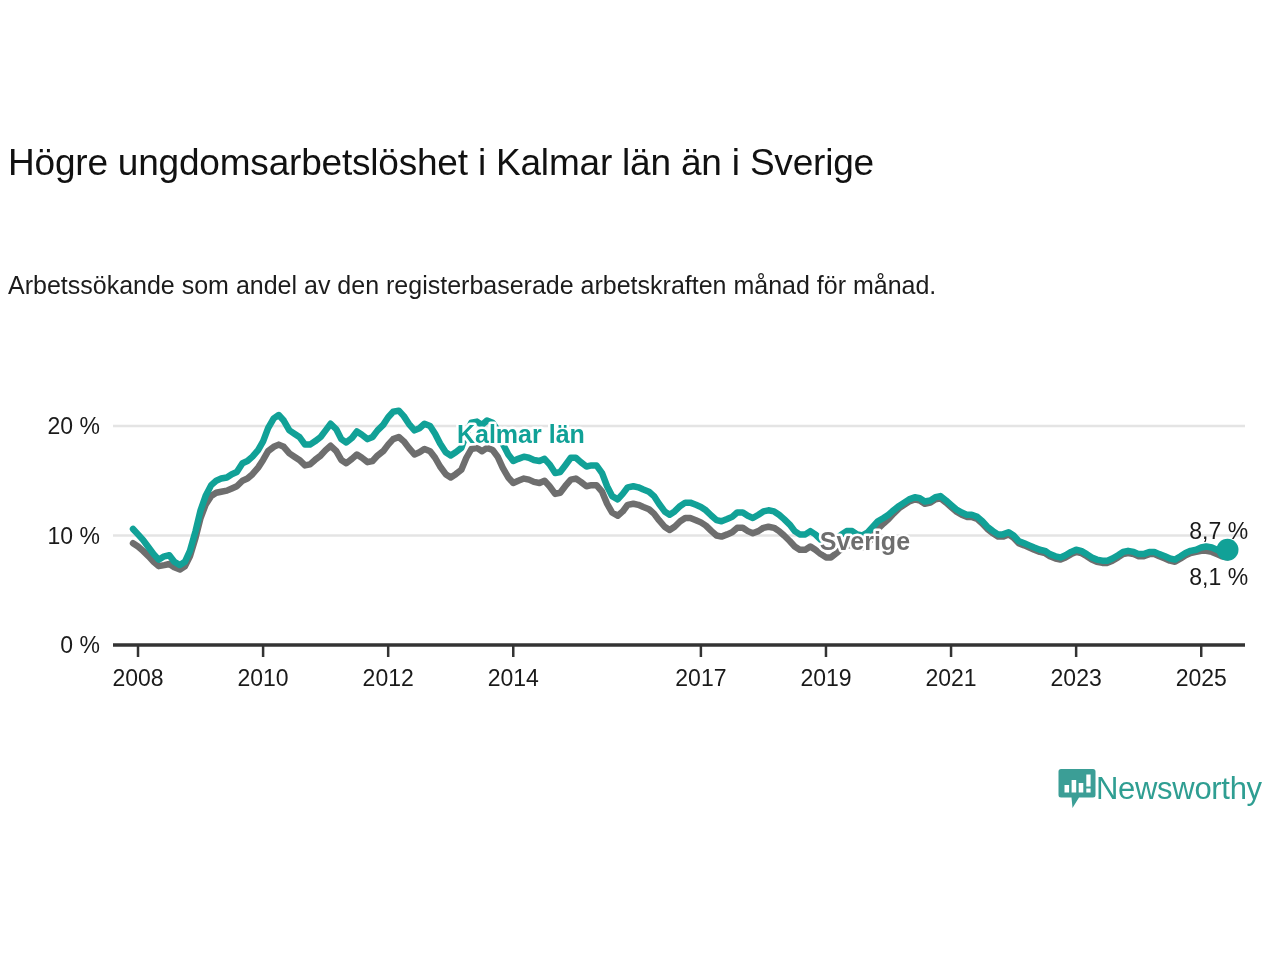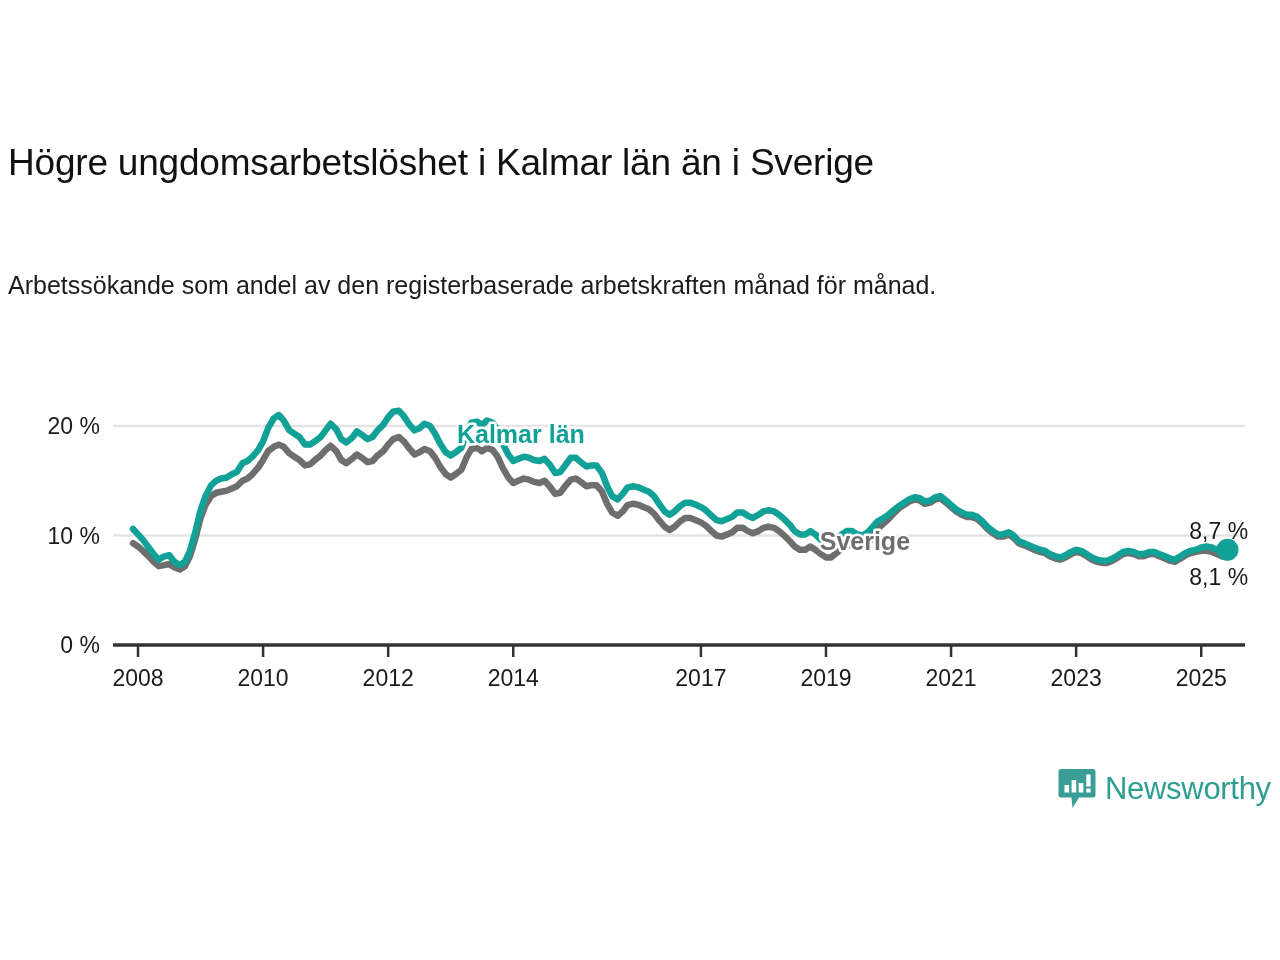--- a/index.html
+++ b/index.html
@@ -76,21 +76,20 @@
     font-family: "Liberation Sans", sans-serif;
     font-size: 23px;
     fill: #1a1a1a;
   }
   .logo {
     position: absolute;
     left: 1058px;
     top: 768px;
     display: flex;
     align-items: center;
-    gap: 9px;
   }
   .logo-mark {
     width: 38px;
     height: 42px;
   }
   .logo-text {
     font-family: "Liberation Sans", sans-serif;
     font-size: 31px;
     color: #2f9e92;
     letter-spacing: -0.3px;

